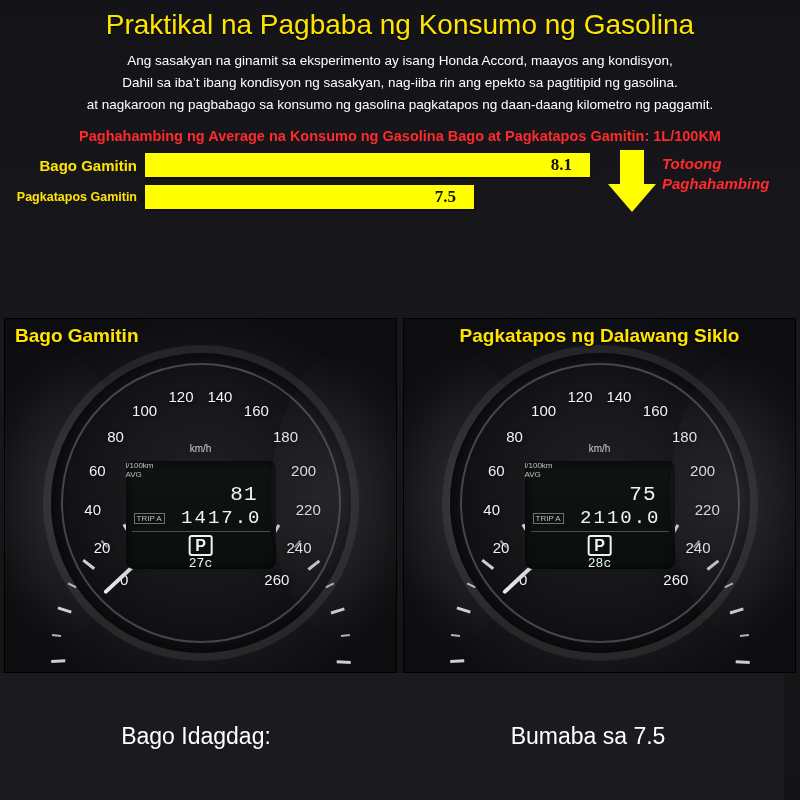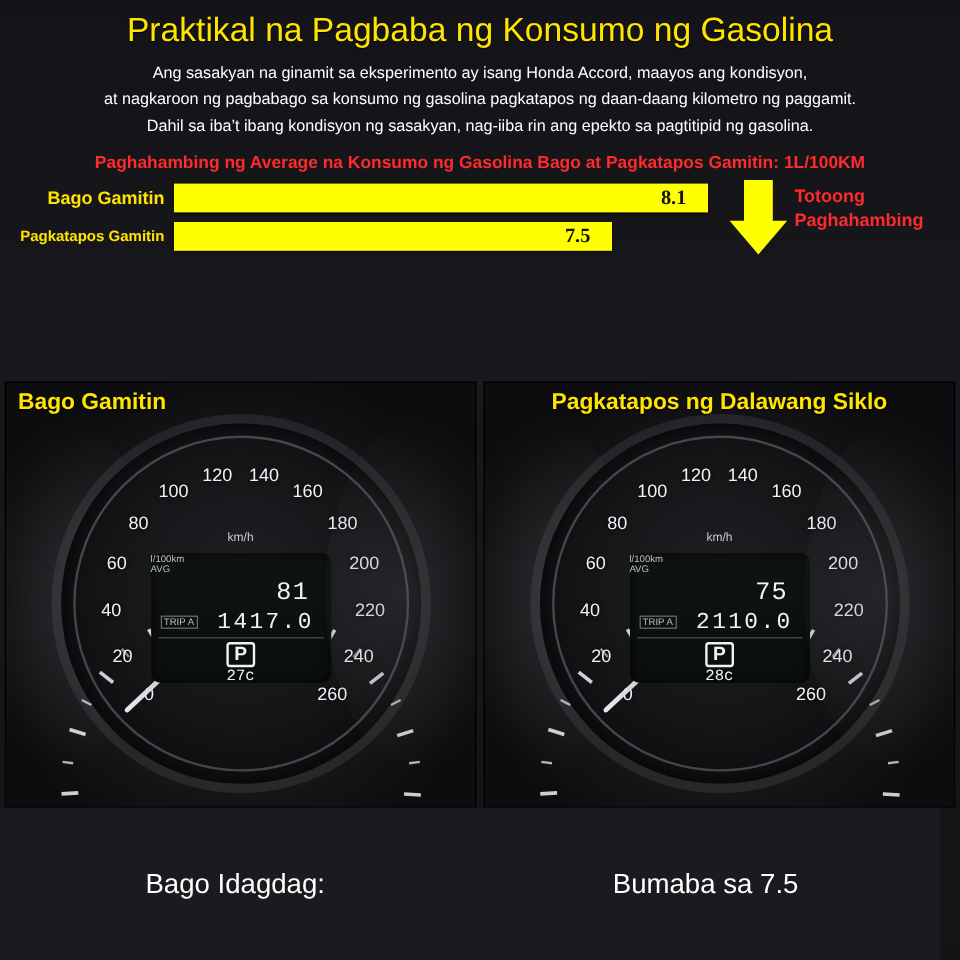--- a/index.html
+++ b/index.html
@@ -84,25 +84,25 @@
     justify-content:flex-end;
   }
   .bar .val{
     color:#111;
     font-weight:bold;
     font-size:17px;
     padding-right:18px;
     font-family:"Liberation Serif", serif;
   }
   .bar.b1{width:445px;}
-  .bar.b2{width:365px;}
+  .bar.b2{width:329px;}
   .arrowbox{
     position:absolute;
     right:8px;top:-4px;
-    width:190px;height:76px;
+    width:190px;height:76px;font-style:italic;
   }
   .arrow{
     position:absolute;left:6px;top:2px;
     width:48px;height:62px;
   }
   .arrow .stem{
     position:absolute;left:12px;top:0;width:24px;height:36px;background:#ffff00;
   }
   .arrow .head{
     position:absolute;left:0;top:34px;
@@ -266,22 +266,22 @@
 <body>
 
 <div class="page">
 
   <div class="headline">
     <div class="l1">Praktikal na Pagbaba ng Konsumo ng Gasolina</div>
   </div>
 
   <div class="para">
     <div>Ang sasakyan na ginamit sa eksperimento ay isang Honda Accord, maayos ang kondisyon,</div>
+    <div>Dahil sa iba’t ibang kondisyon ng sasakyan, nag-iiba rin ang epekto sa pagtitipid ng gasolina.</div>
     <div>at nagkaroon ng pagbabago sa konsumo ng gasolina pagkatapos ng daan-daang kilometro ng paggamit.</div>
-    <div>Dahil sa iba’t ibang kondisyon ng sasakyan, nag-iiba rin ang epekto sa pagtitipid ng gasolina.</div>
   </div>
 
   <div class="cmp-title">Paghahambing ng Average na Konsumo ng Gasolina Bago at Pagkatapos Gamitin: 1L/100KM</div>
 
   <div class="bars">
 
     <div class="barrow r1">
       <div class="barlabel l-a">Bago Gamitin</div>
       <div class="bar b1">
         <span class="val">8.1</span>

